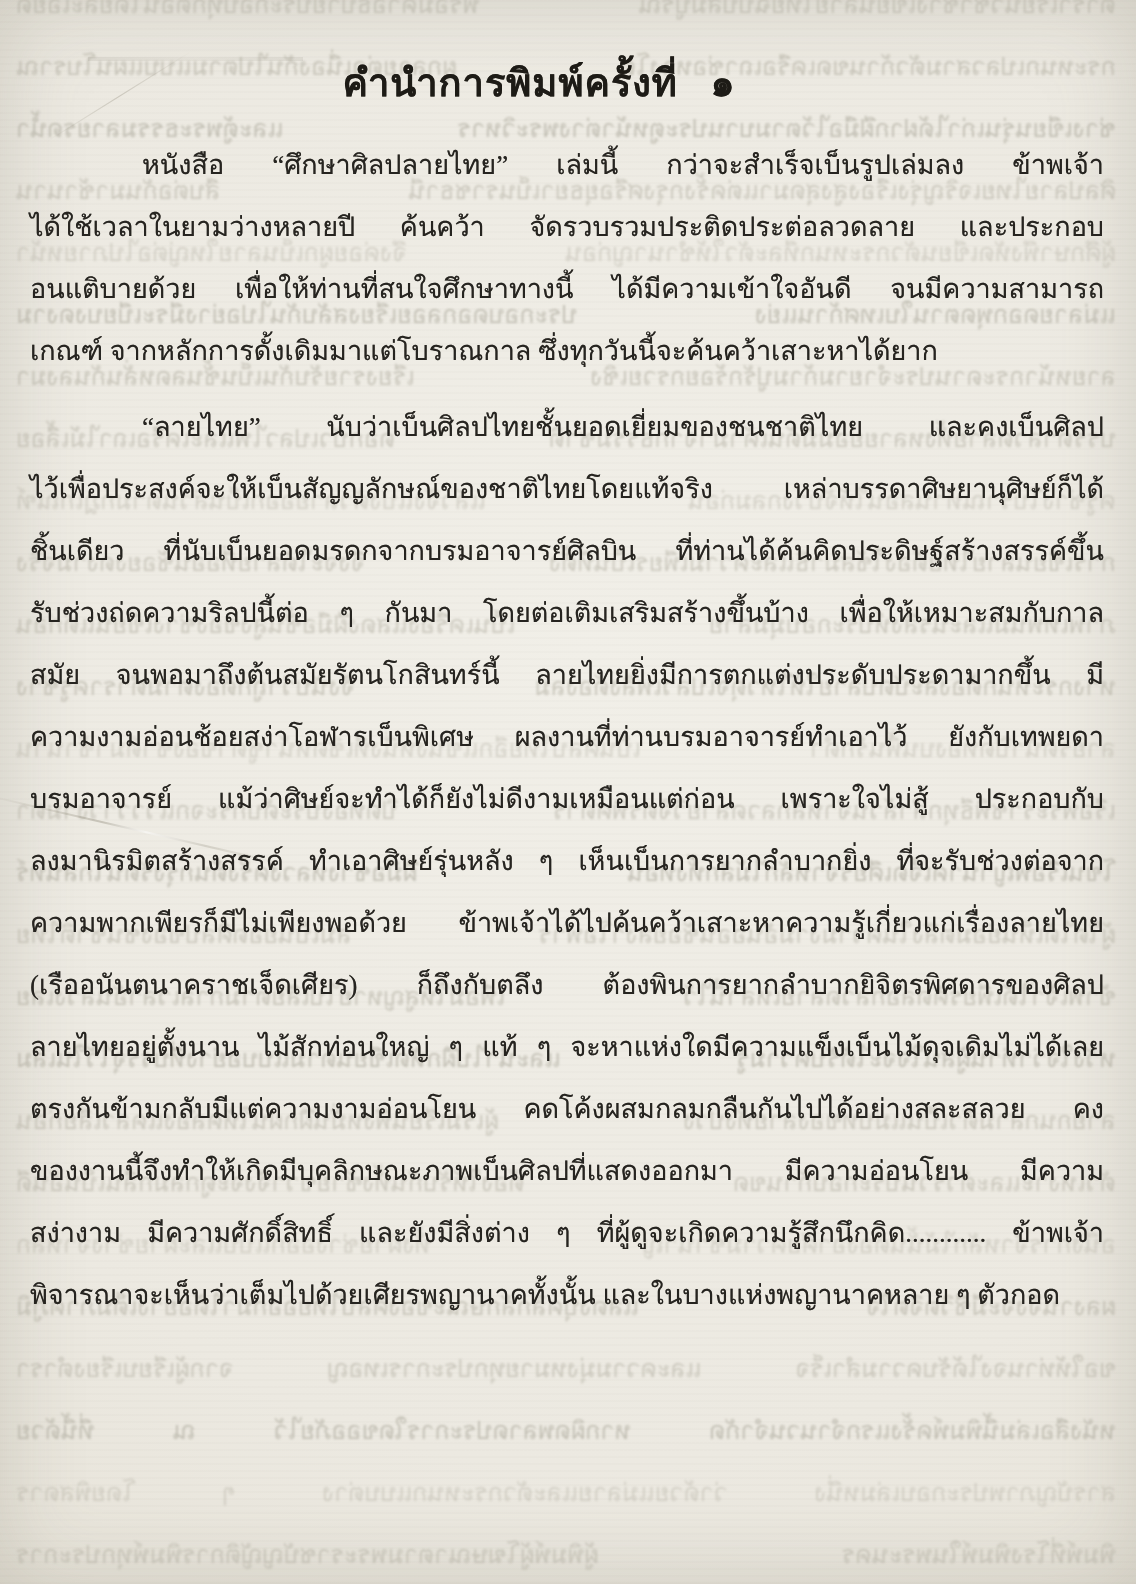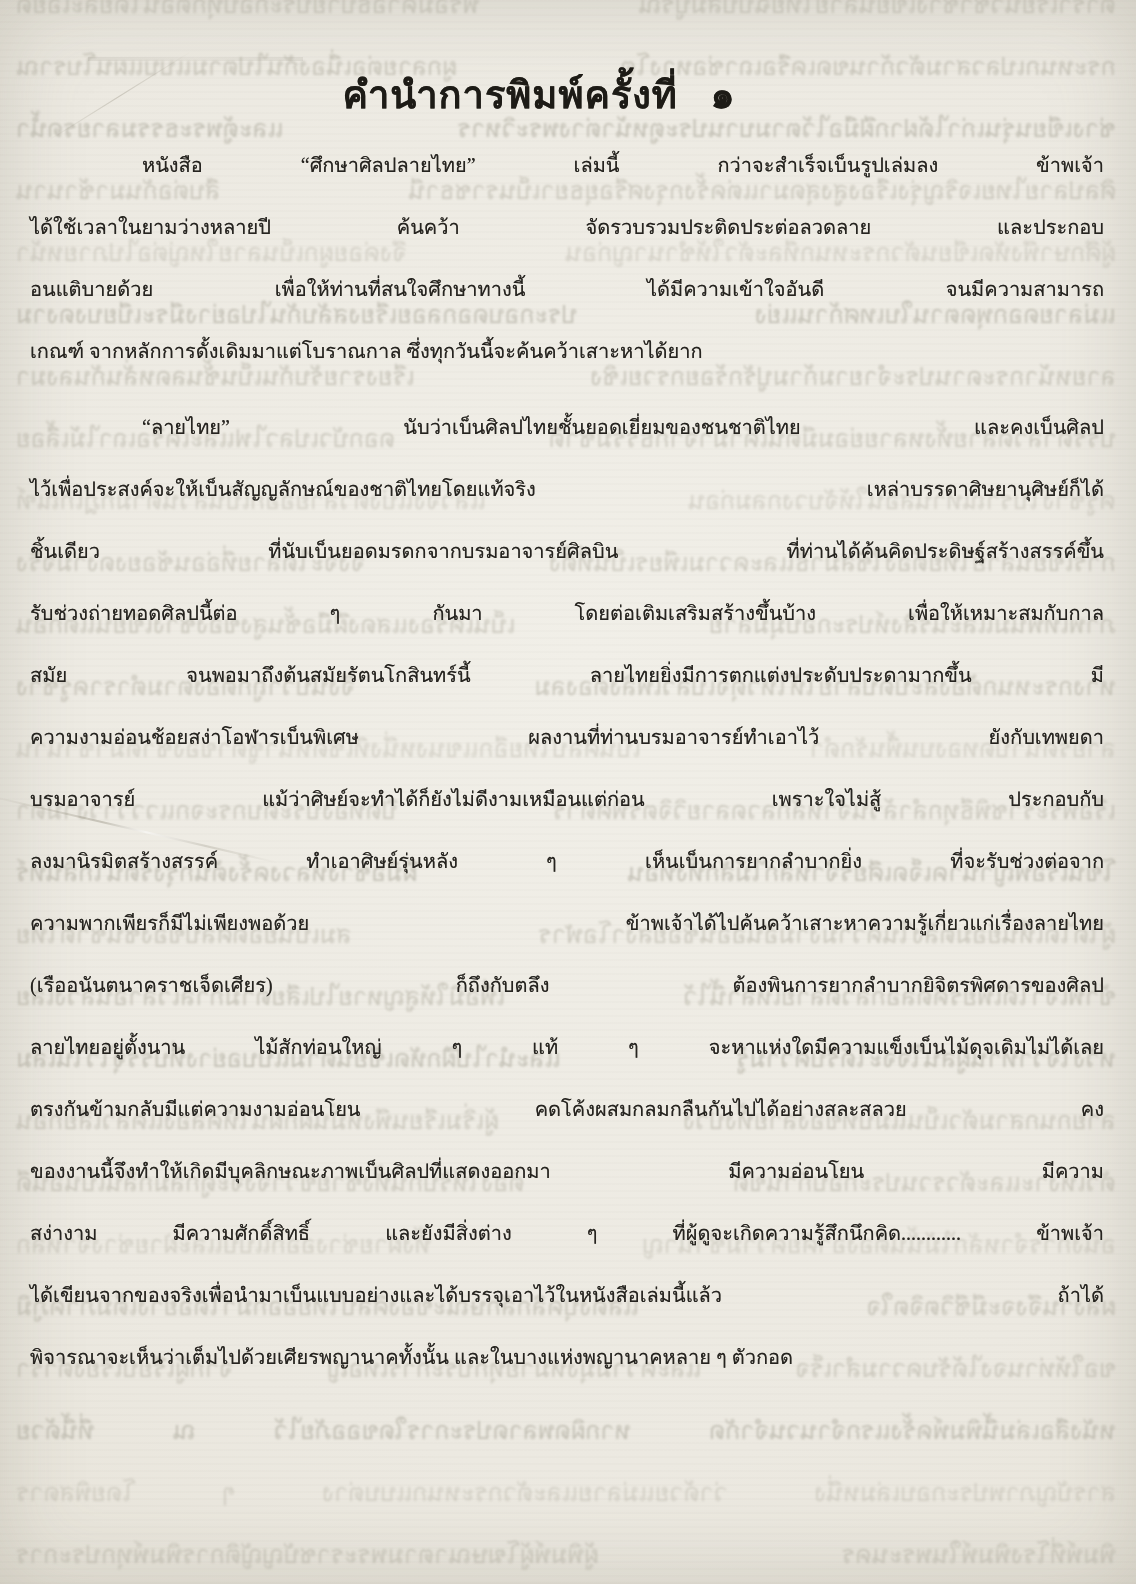--- a/index.html
+++ b/index.html
@@ -45,29 +45,29 @@
     background:linear-gradient(90deg, rgba(118,112,94,0), rgba(118,112,94,.28), rgba(118,112,94,0));
   }
   .crease-3{
     left:88px;top:57px;width:215px;height:4px;
     background:linear-gradient(90deg, rgba(140,136,122,.30), rgba(160,156,142,.18), rgba(140,136,122,.28));
     opacity:.5;
   }
   
   .content{position:absolute;inset:0;}
   .title{
-    position:absolute;top:48px;left:0;right:58px;margin:16px;
+    position:absolute;top:48px;left:0;right:58px;margin:4px;
     text-align:center;
     font-size:38px;font-weight:bold;color:#1d1b16;
     letter-spacing:1px;word-spacing:22px;
     text-shadow:0 0 .6px rgba(25,22,16,.8);
   }
   .body-text{
     position:absolute;top:134px;left:30px;right:32px;
-    font-size:20px;color:#262420;
+    font-size:27px;color:#262420;
     text-shadow:0 0 .5px rgba(35,31,24,.55);
   }
   .para{margin:0;}
   .para + .para{margin-top:14px;}
   .line{
     height:62px;line-height:62px;
     text-align:justify;text-align-last:justify;
     overflow:visible;white-space:nowrap;
   }
   .line.first{text-indent:112px;}
@@ -114,29 +114,28 @@
         <div class="para">
           <div class="line first">หนังสือ  “ศึกษาศิลปลายไทย”  เล่มนี้  กว่าจะสำเร็จเบ็นรูปเล่มลง  ข้าพเจ้า</div>
           <div class="line">ได้ใช้เวลาในยามว่างหลายปี  ค้นคว้า   จัดรวบรวมประติดประต่อลวดลาย   และประกอบ</div>
           <div class="line">อนแติบายด้วย   เพื่อให้ท่านที่สนใจศึกษาทางนี้    ได้มีความเข้าใจอันดี   จนมีความสามารถ</div>
           <div class="line last">เกณฑ์   จากหลักการดั้งเดิมมาแต่โบราณกาล    ซึ่งทุกวันนี้จะค้นคว้าเสาะหาได้ยาก</div>
         </div>
         <div class="para">
           <div class="line first">“ลายไทย”   นับว่าเบ็นศิลปไทยชั้นยอดเยี่ยมของชนชาติไทย   และคงเบ็นศิลป</div>
           <div class="line">ไว้เพื่อประสงค์จะให้เบ็นสัญญลักษณ์ของชาติไทยโดยแท้จริง    เหล่าบรรดาศิษยานุศิษย์ก็ได้</div>
           <div class="line">ชิ้นเดียว  ที่นับเบ็นยอดมรดกจากบรมอาจารย์ศิลบิน  ที่ท่านได้ค้นคิดประดิษฐ์สร้างสรรค์ขึ้น</div>
-          <div class="line">รับช่วงถ่ายทอดศิลปนี้ต่อ ๆ กันมา   โดยต่อเติมเสริมสร้างขึ้นบ้าง   เพื่อให้เหมาะสมกับกาล</div>
+          <div class="line">รับช่วงถ่ดความริลปนี้ต่อ ๆ กันมา   โดยต่อเติมเสริมสร้างขึ้นบ้าง   เพื่อให้เหมาะสมกับกาล</div>
           <div class="line">สมัย   จนพอมาถึงต้นสมัยรัตนโกสินทร์นี้   ลายไทยยิ่งมีการตกแต่งประดับประดามากขึ้น  มี</div>
           <div class="line">ความงามอ่อนช้อยสง่าโอฬารเบ็นพิเศษ   ผลงานที่ท่านบรมอาจารย์ทำเอาไว้   ยังกับเทพยดา</div>
           <div class="line">บรมอาจารย์   แม้ว่าศิษย์จะทำได้ก็ยังไม่ดีงามเหมือนแต่ก่อน   เพราะใจไม่สู้   ประกอบกับ</div>
           <div class="line">ลงมานิรมิตสร้างสรรค์   ทำเอาศิษย์รุ่นหลัง ๆ เห็นเบ็นการยากลำบากยิ่ง  ที่จะรับช่วงต่อจาก</div>
           <div class="line">ความพากเพียรก็มีไม่เพียงพอด้วย  ข้าพเจ้าได้ไปค้นคว้าเสาะหาความรู้เกี่ยวแก่เรื่องลายไทย</div>
           <div class="line">(เรืออนันตนาคราชเจ็ดเศียร)    ก็ถึงกับตลึง    ต้องพินการยากลำบากยิจิตรพิศดารของศิลป</div>
           <div class="line">ลายไทยอยู่ตั้งนาน   ไม้สักท่อนใหญ่ ๆ แท้ ๆ จะหาแห่งใดมีความแข็งเบ็นไม้ดุจเดิมไม่ได้เลย</div>
           <div class="line">ตรงกันข้ามกลับมีแต่ความงามอ่อนโยน    คดโค้งผสมกลมกลืนกันไปได้อย่างสละสลวย   คง</div>
           <div class="line">ของงานนี้จึงทำให้เกิดมีบุคลิกษณะภาพเบ็นศิลปที่แสดงออกมา    มีความอ่อนโยน    มีความ</div>
           <div class="line">สง่างาม   มีความศักดิ์สิทธิ์   และยังมีสิ่งต่าง ๆ  ที่ผู้ดูจะเกิดความรู้สึกนึกคิด............  ข้าพเจ้า</div>
-          <div class="line">ได้เขียนจากของจริงเพื่อนำมาเบ็นแบบอย่างและได้บรรจุเอาไว้ในหนังสือเล่มนี้แล้ว   ถ้าได้</div>
           <div class="line last">พิจารณาจะเห็นว่าเต็มไปด้วยเศียรพญานาคทั้งนั้น  และในบางแห่งพญานาคหลาย ๆ ตัวกอด</div>
         </div>
       </div>
   </div>
 </div>
 
 </body></html>

